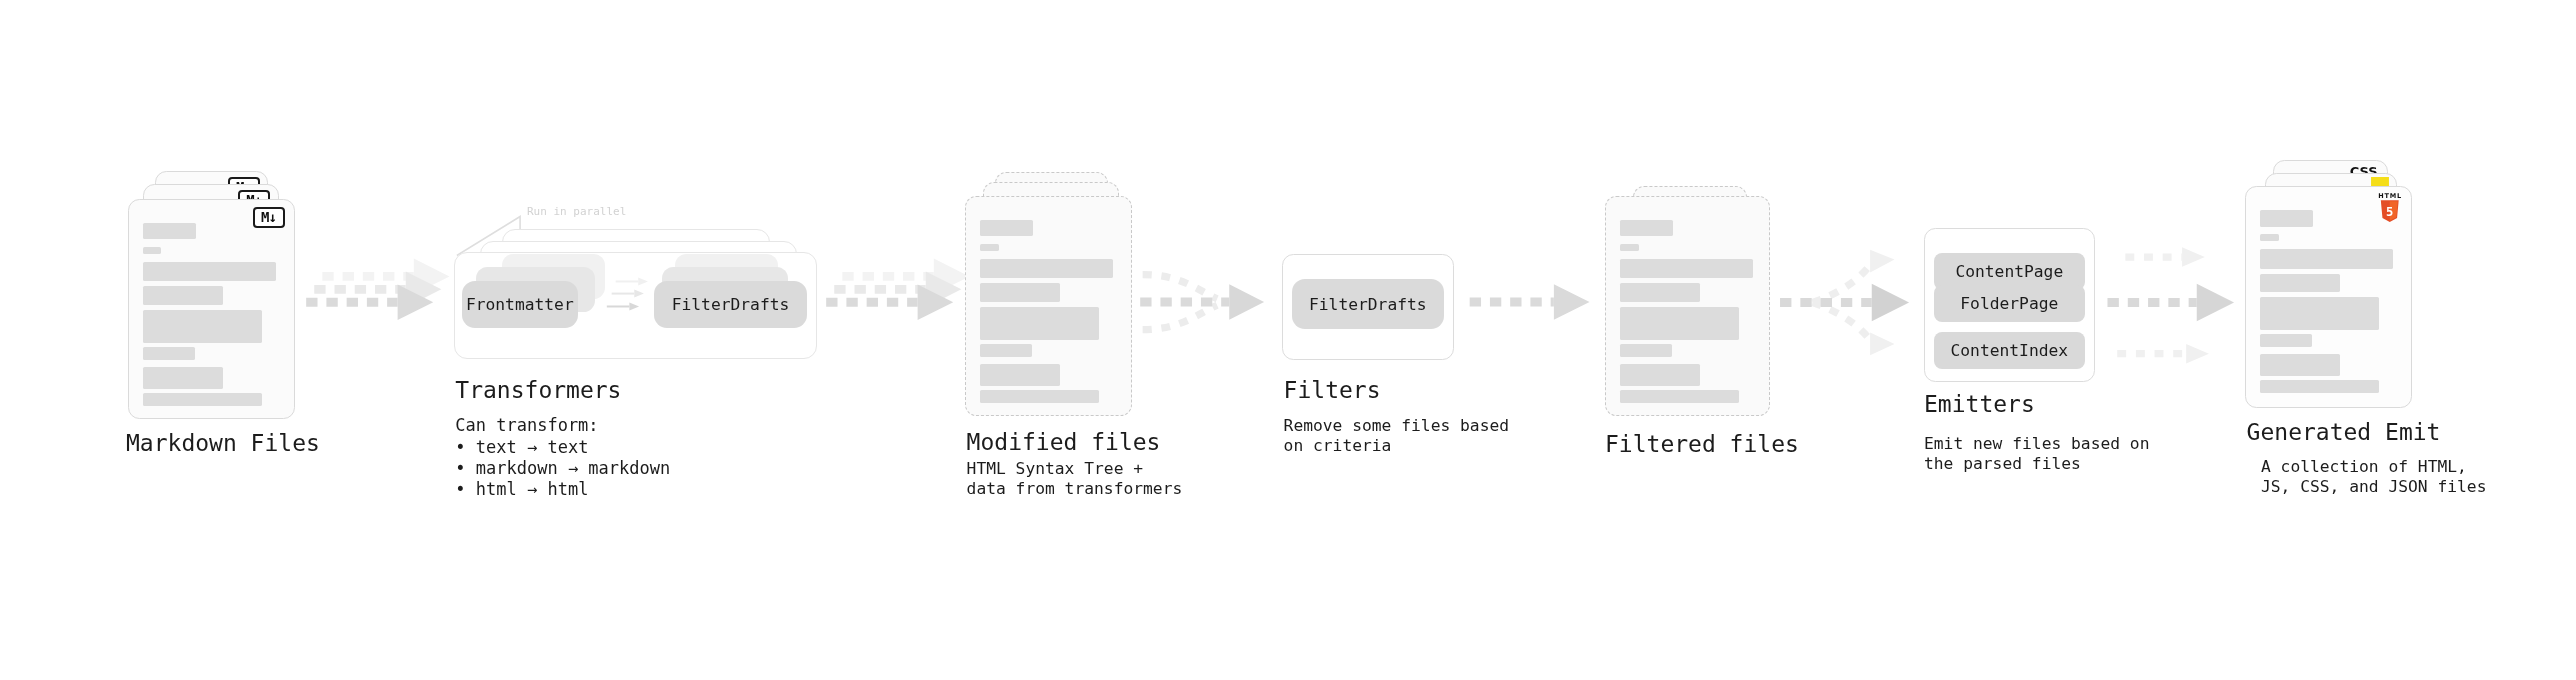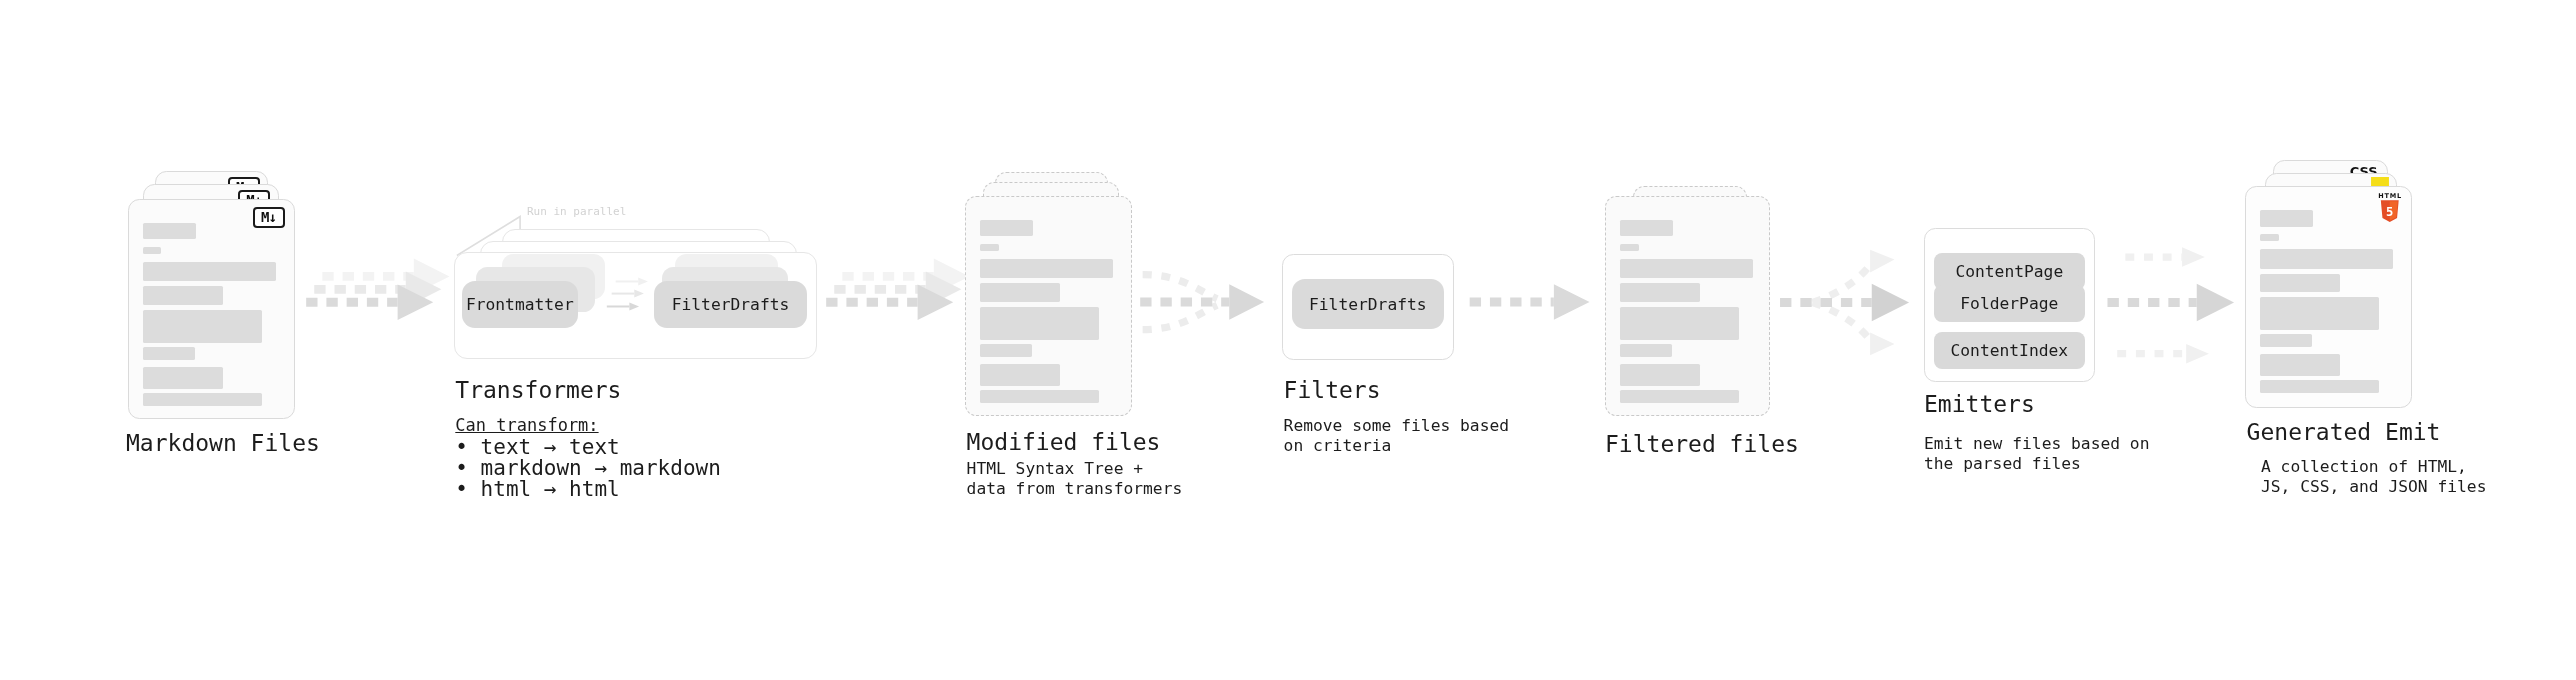--- a/index.html
+++ b/index.html
@@ -17,21 +17,21 @@
 
   
   .md-icon{position:absolute;width:32px;height:20.3px;border:2.4px solid #1a1a1a;border-radius:4.1px;
            background:#ffffff;display:flex;align-items:center;justify-content:center;
            font-weight:bold;font-size:14px;color:#111;box-sizing:border-box;letter-spacing:-0.8px;}
 
   
   .caption{position:absolute;font-size:23px;font-weight:500;color:#1c1c1c;white-space:nowrap;line-height:1.1;}
   .note{position:absolute;font-size:16.3px;color:#1c1c1c;white-space:nowrap;line-height:20.3px;}
   .note-title{position:absolute;font-size:17px;color:#1c1c1c;white-space:nowrap;line-height:21px;}
-  .bullets{position:absolute;margin:0;padding:0;list-style:none;font-size:21px;line-height:21px;}
+  .bullets{position:absolute;margin:0;padding:0;list-style:none;font-size:17px;line-height:21px;}
   .bullets li{white-space:nowrap;}
   .bullets li::before{content:"• ";color:#1c1c1c;}
 
   
   .tbox{position:absolute;background:#ffffff;border:1.6px solid #e6e6e6;border-radius:13px;box-sizing:border-box;}
   .annotation{position:absolute;font-size:11px;color:#d2d2d2;white-space:nowrap;}
 
   
   .chip{position:absolute;background:#dadada;border-radius:13px;display:flex;align-items:center;
         justify-content:center;font-size:16.3px;color:#1c1c1c;white-space:nowrap;}
@@ -118,21 +118,21 @@
           <line x1="1" y1="41" x2="29" y2="41" stroke="#d8d8d8" stroke-width="2.5"></line>
           <polygon points="29,36 29,46 41,41" fill="#d8d8d8"></polygon>
         </g>
     </svg>
 
     <div class="ghost g2" style="left:223px;top:49px;width:103px;height:45px;"></div>
     <div class="ghost g1" style="left:210px;top:62px;width:126px;height:45px;"></div>
     <div class="chip" style="left:202px;top:76px;width:153px;height:47px;">FilterDrafts</div>
 
     <div class="caption" style="left:3.3px;top:173px;">Transformers</div>
-    <div class="note-title" style="left:3.3px;top:210px;text-decoration:underline;">Can transform:</div>
+    <div class="note-title" style="left:3.3px;top:210px;">Can transform:</div>
     <ul class="bullets" style="left:3.3px;top:232px;">
       <li><span>text → text</span></li>
       <li><span>markdown → markdown</span></li>
       <li><span>html → html</span></li>
     </ul>
   </div>
 
   <svg class="abs" style="left:822px;top:244px;" width="150" height="85" viewBox="0 0 185 105">
     <g transform="translate(20,-32)">
         <line x1="5" y1="72" x2="118" y2="72" stroke="#f3f3f3" stroke-width="11" stroke-dasharray="14 11"></line>

